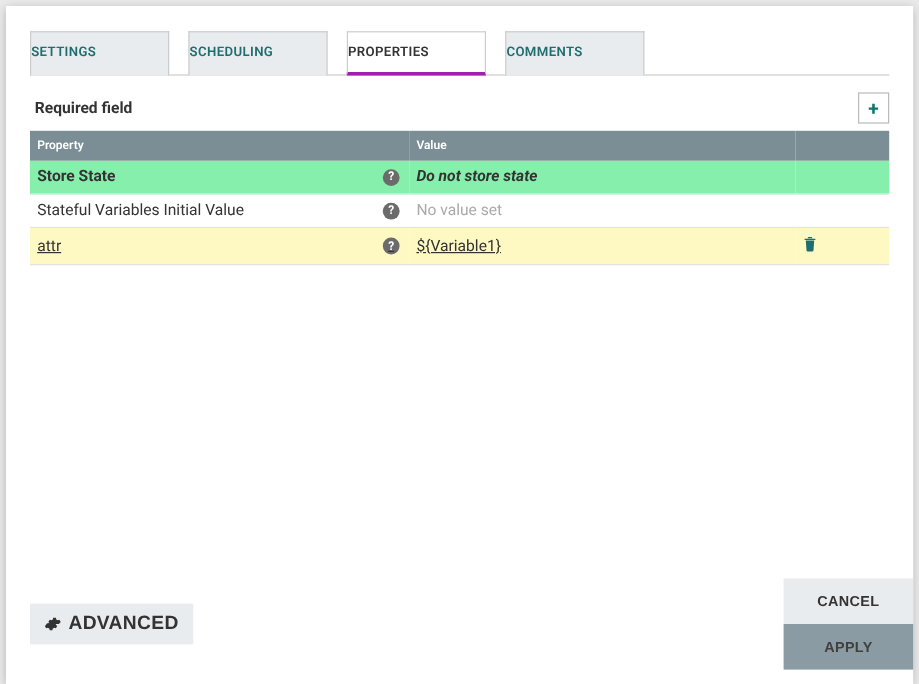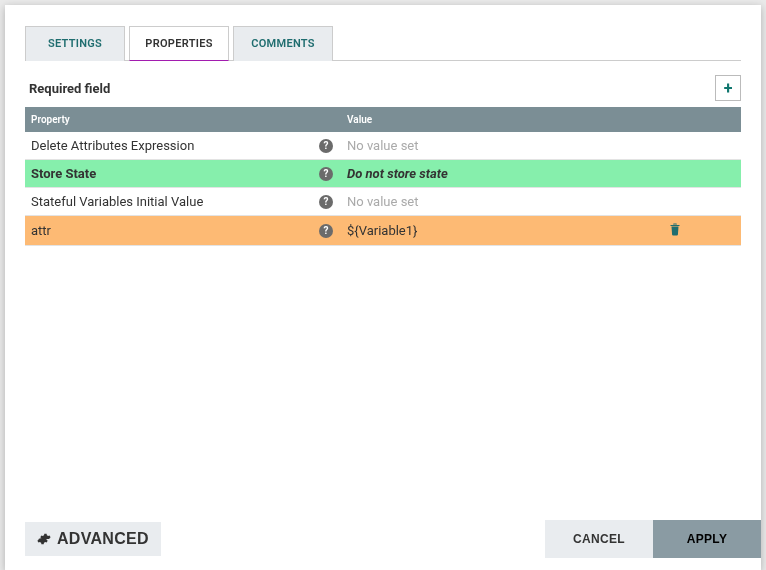--- a/index.html
+++ b/index.html
@@ -40,38 +40,38 @@
     display: flex;
     flex-direction: column;
     overflow: hidden;
   }
   .tabs {
     display: flex;
     border-bottom: 1px solid #ccc;
   }
   .tab {
     padding: 10px 0;
-    width: 100px;
-    text-align: center;
+    width: 116px;
+    text-align: left;
     font-size: 11px;
     font-weight: 600;
     letter-spacing: 0.3px;
     color: #1f6d6f;
     background: #e9ecef;
     border: 1px solid #ccc;
     border-bottom: none;
-    margin-right: 4px;
+    margin-right: 16px;
     cursor: pointer;
     position: relative;
     top: 1px;
   }
   .tab.active {
     background: #fff;
     color: #333;
-    border-bottom: 1px solid #a21caf;
+    border-bottom: 3px solid #a21caf;
   }
   .section-header {
     display: flex;
     justify-content: space-between;
     align-items: center;
     margin: 14px 0 6px 0;
   }
   .section-title {
     font-size: 13px;
     font-weight: 700;
@@ -104,21 +104,21 @@
   .col-prop { width: 316px; }
   .col-val { }
   .col-act { width: 78px; }
   .tbody-row td {
     padding: 6px 6px;
     border-bottom: 1px solid #e3e3e3;
     color: #333;
     vertical-align: middle;
   }
   .tbody-row.alt td { background: #86efac; }
-  .tbody-row.highlight td { background: #fdba74; }
+  .tbody-row.highlight td { background: #fef9c3; text-decoration: underline; }
   .prop-cell {
     display: flex;
     justify-content: space-between;
     align-items: center;
   }
   .prop-name { color: #333; }
   .prop-name.bold { font-weight: 700; }
   .help-icon {
     width: 14px; height:14px; border-radius:50%;
     background:#6b6b6b;
@@ -147,80 +147,71 @@
     gap: 6px;
     background: #e9ecef;
     color: #333;
     border: none;
     padding: 8px 12px;
     font-size: 16px;
     font-weight: 600;
     letter-spacing: 0.3px;
     cursor: pointer;
   }
-  .footer-right { display:flex; }
+  .footer-right { display:flex;flex-direction:column; }
   .cancel-btn, .apply-btn {
     border: none;
     padding: 12px 0;
     width: 108px;
     font-size: 12px;
     font-weight: 600;
     letter-spacing: 0.3px;
     cursor: pointer;
   }
   .cancel-btn { background: #e9ecef; color: #333; }
-  .apply-btn { background: #8a9ba3; color: #000000; }
+  .apply-btn { background: #8a9ba3; color: #404040; }
   svg { display:block; }
 </style>
 </head>
 <body>
 
 <div class="bg-blur">
   <div class="bg-row" style="margin-top:550px; padding:0 60px 0 340px;">
     <span>Out</span>
     <span>0 (0 bytes)</span>
     <span>5 min</span>
   </div>
 </div>
 
 <div class="dialog">
 
   <div class="dialog-body">
     <div class="tabs" id="tabs">
         <div class="tab">SETTINGS</div>
+        <div class="tab">SCHEDULING</div>
         <div class="tab active">PROPERTIES</div>
         <div class="tab">COMMENTS</div>
       </div>
 
     <div class="section-header">
       <div class="section-title">Required field</div>
       <div class="add-btn">
         <span>+</span>
       </div>
     </div>
 
     <table class="table">
       <thead>
         <tr class="thead-row">
           <th class="col-prop">Property</th>
           <th class="col-val">Value</th>
           <th class="col-act"></th>
         </tr>
       </thead>
       <tbody id="tbody">
-          <tr class="tbody-row">
-            <td class="col-prop">
-              <div class="prop-cell">
-                <span class="prop-name">Delete Attributes Expression</span>
-                <span class="help-icon">?</span>
-              </div>
-            </td>
-            <td class="col-val"><span class="val-placeholder">No value set</span></td>
-            <td class="col-act"></td>
-          </tr>
           <tr class="tbody-row alt">
             <td class="col-prop">
               <div class="prop-cell">
                 <span class="prop-name bold">Store State</span>
                 <span class="help-icon">?</span>
               </div>
             </td>
             <td class="col-val"><span class="val-bold">Do not store state</span></td>
             <td class="col-act"></td>
           </tr>

